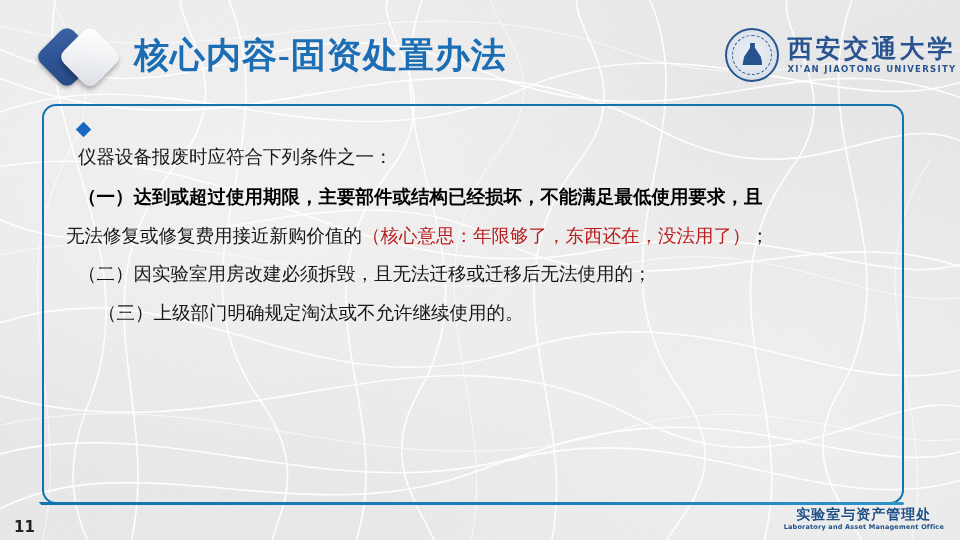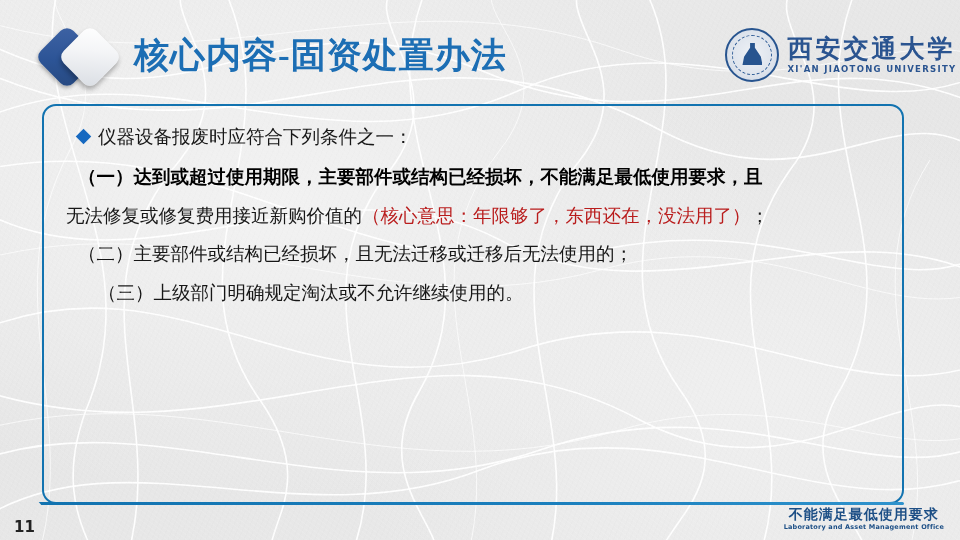--- a/index.html
+++ b/index.html
@@ -94,22 +94,22 @@
     position:absolute; left:42px; top:104px; width:862px; height:400px;
     border:2.4px solid #1273b0; border-radius:14px;
     padding:18px 22px 0 22px;
   }
   .body-line {
     font-size:18.5px; color:#171717; line-height:1.0;
     margin-bottom:20px; white-space:nowrap;
     font-family:"DejaVu Sans","Liberation Sans",sans-serif;
   }
   #bullet-line {
-    display:flex; align-items:center; gap:9px;
-    padding-left:12px; margin-bottom:19px;
+    display:flex; gap:9px;
+    padding-left:12px; margin-bottom:19px;flex-direction:column;
   }
   #bullet-diamond {
     width:11px; height:11px; background:#1769c0;
     transform:rotate(45deg); flex:0 0 11px;
   }
   #bullet-text { font-size:18.5px; color:#171717; white-space:nowrap; }
   .indent-1 { padding-left:12px; }
   .indent-0 { padding-left:0px; }
 
   
@@ -199,25 +199,25 @@
   <div id="content-box">
 
     <div id="bullet-line">
       <span id="bullet-diamond"></span>
       <span id="bullet-text">仪器设备报废时应符合下列条件之一：</span>
     </div>
 
     <div id="body-lines">
         <div class="body-line indent-1"><span style="color: #000000; font-weight: bold;">（一）达到或超过使用期限，主要部件或结构已经损坏，不能满足最低使用要求，且</span></div>
         <div class="body-line indent-0"><span style="color: rgb(23, 23, 23);">无法修复或修复费用接近新购价值的</span><span style="color: #b91c1c;">（核心意思：年限够了，东西还在，没法用了）</span><span style="color: rgb(23, 23, 23);">；</span></div>
-        <div class="body-line indent-1"><span style="color: rgb(23, 23, 23);">（二）主要部件或结构已经损坏，且无法迁移或迁移后无法使用的；</span></div>
+        <div class="body-line indent-1"><span style="color: rgb(23, 23, 23);">（二）因实验室用房改建必须拆毁，且无法迁移或迁移后无法使用的；</span></div>
         <div class="body-line indent-1"><span style="color: rgb(23, 23, 23); margin-left: 20px;">（三）上级部门明确规定淘汰或不允许继续使用的。</span></div>
       </div>
   </div>
 
   <div id="footer-rule"></div>
   <div id="page-number">11</div>
   <div id="footer-brand">
-    <div id="footer-brand-cn">不能满足最低使用要求</div>
+    <div id="footer-brand-cn">实验室与资产管理处</div>
     <div id="footer-brand-en">Laboratory and Asset Management Office</div>
   </div>
 
 </div>
 
 </body></html>

